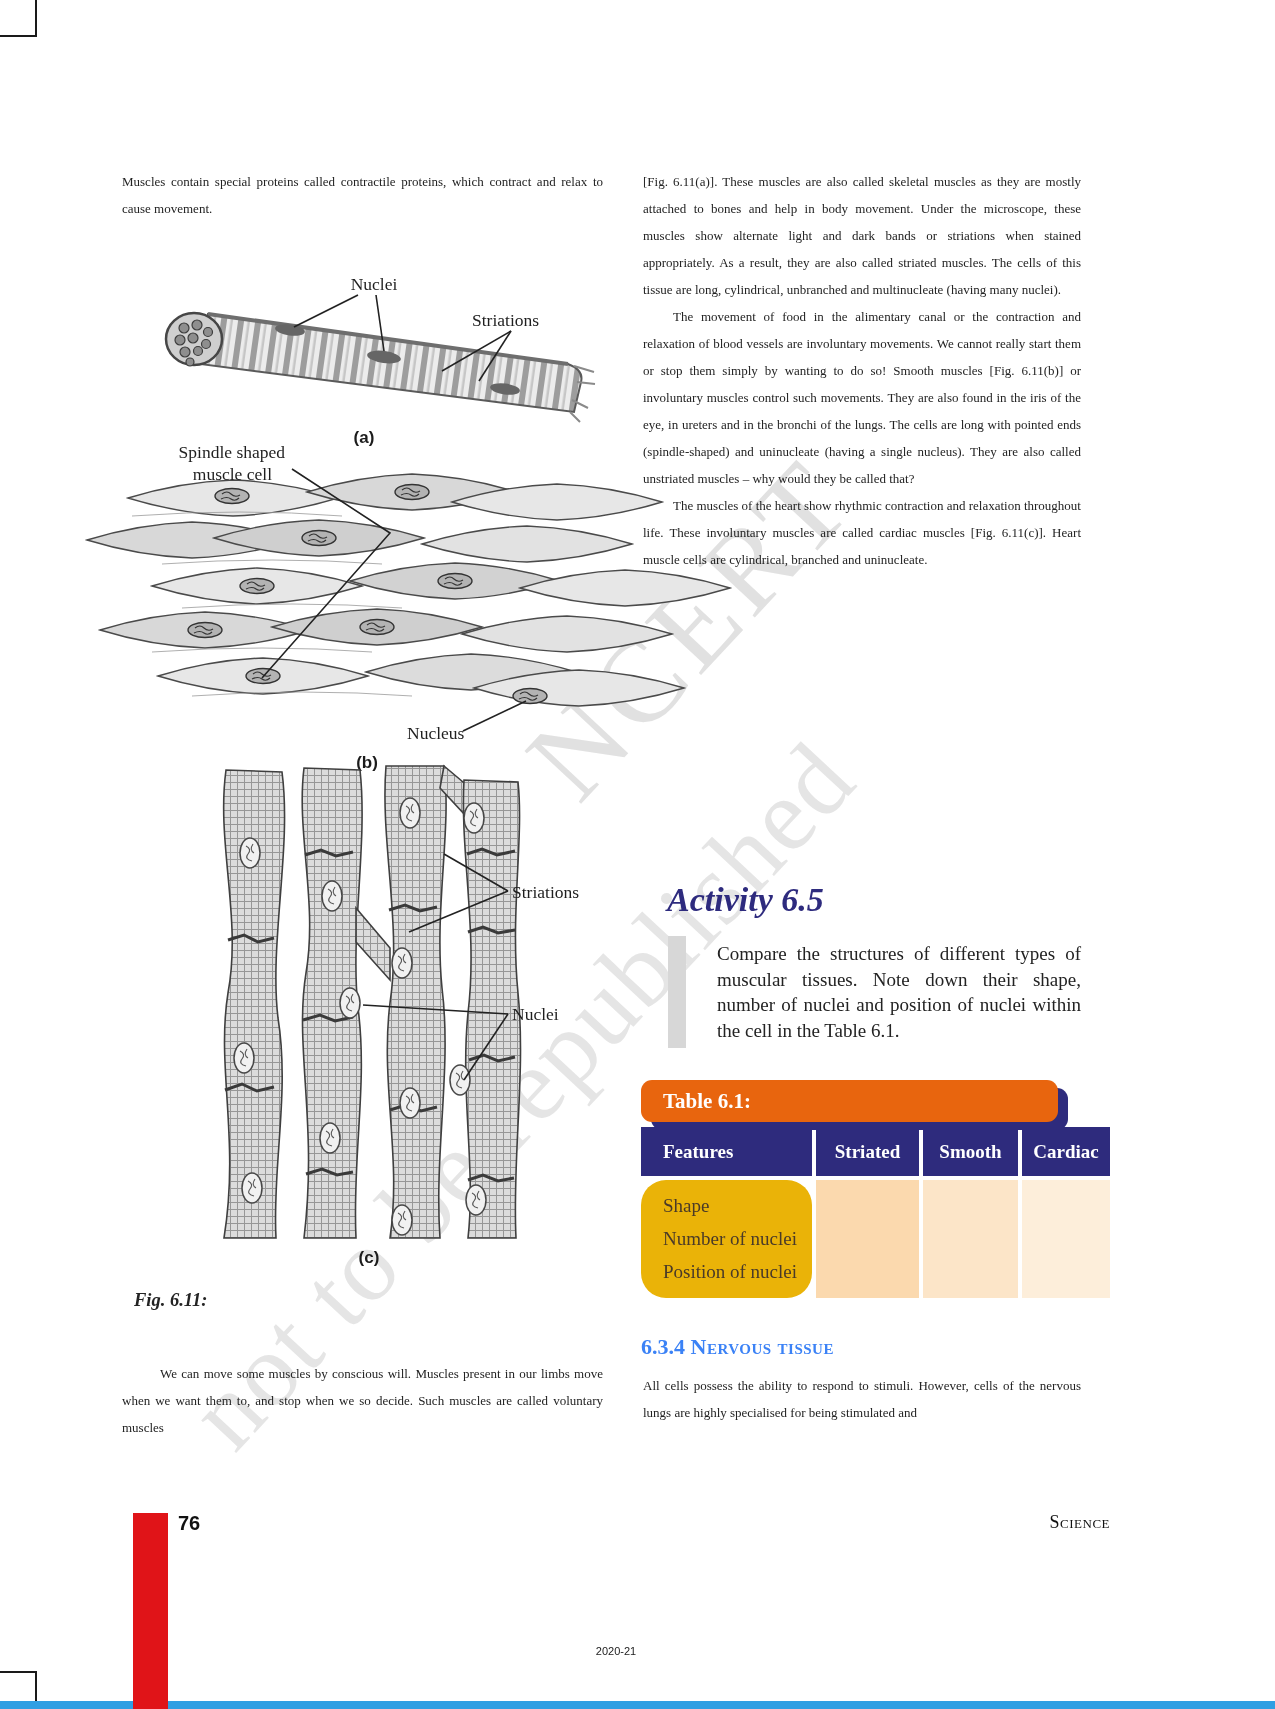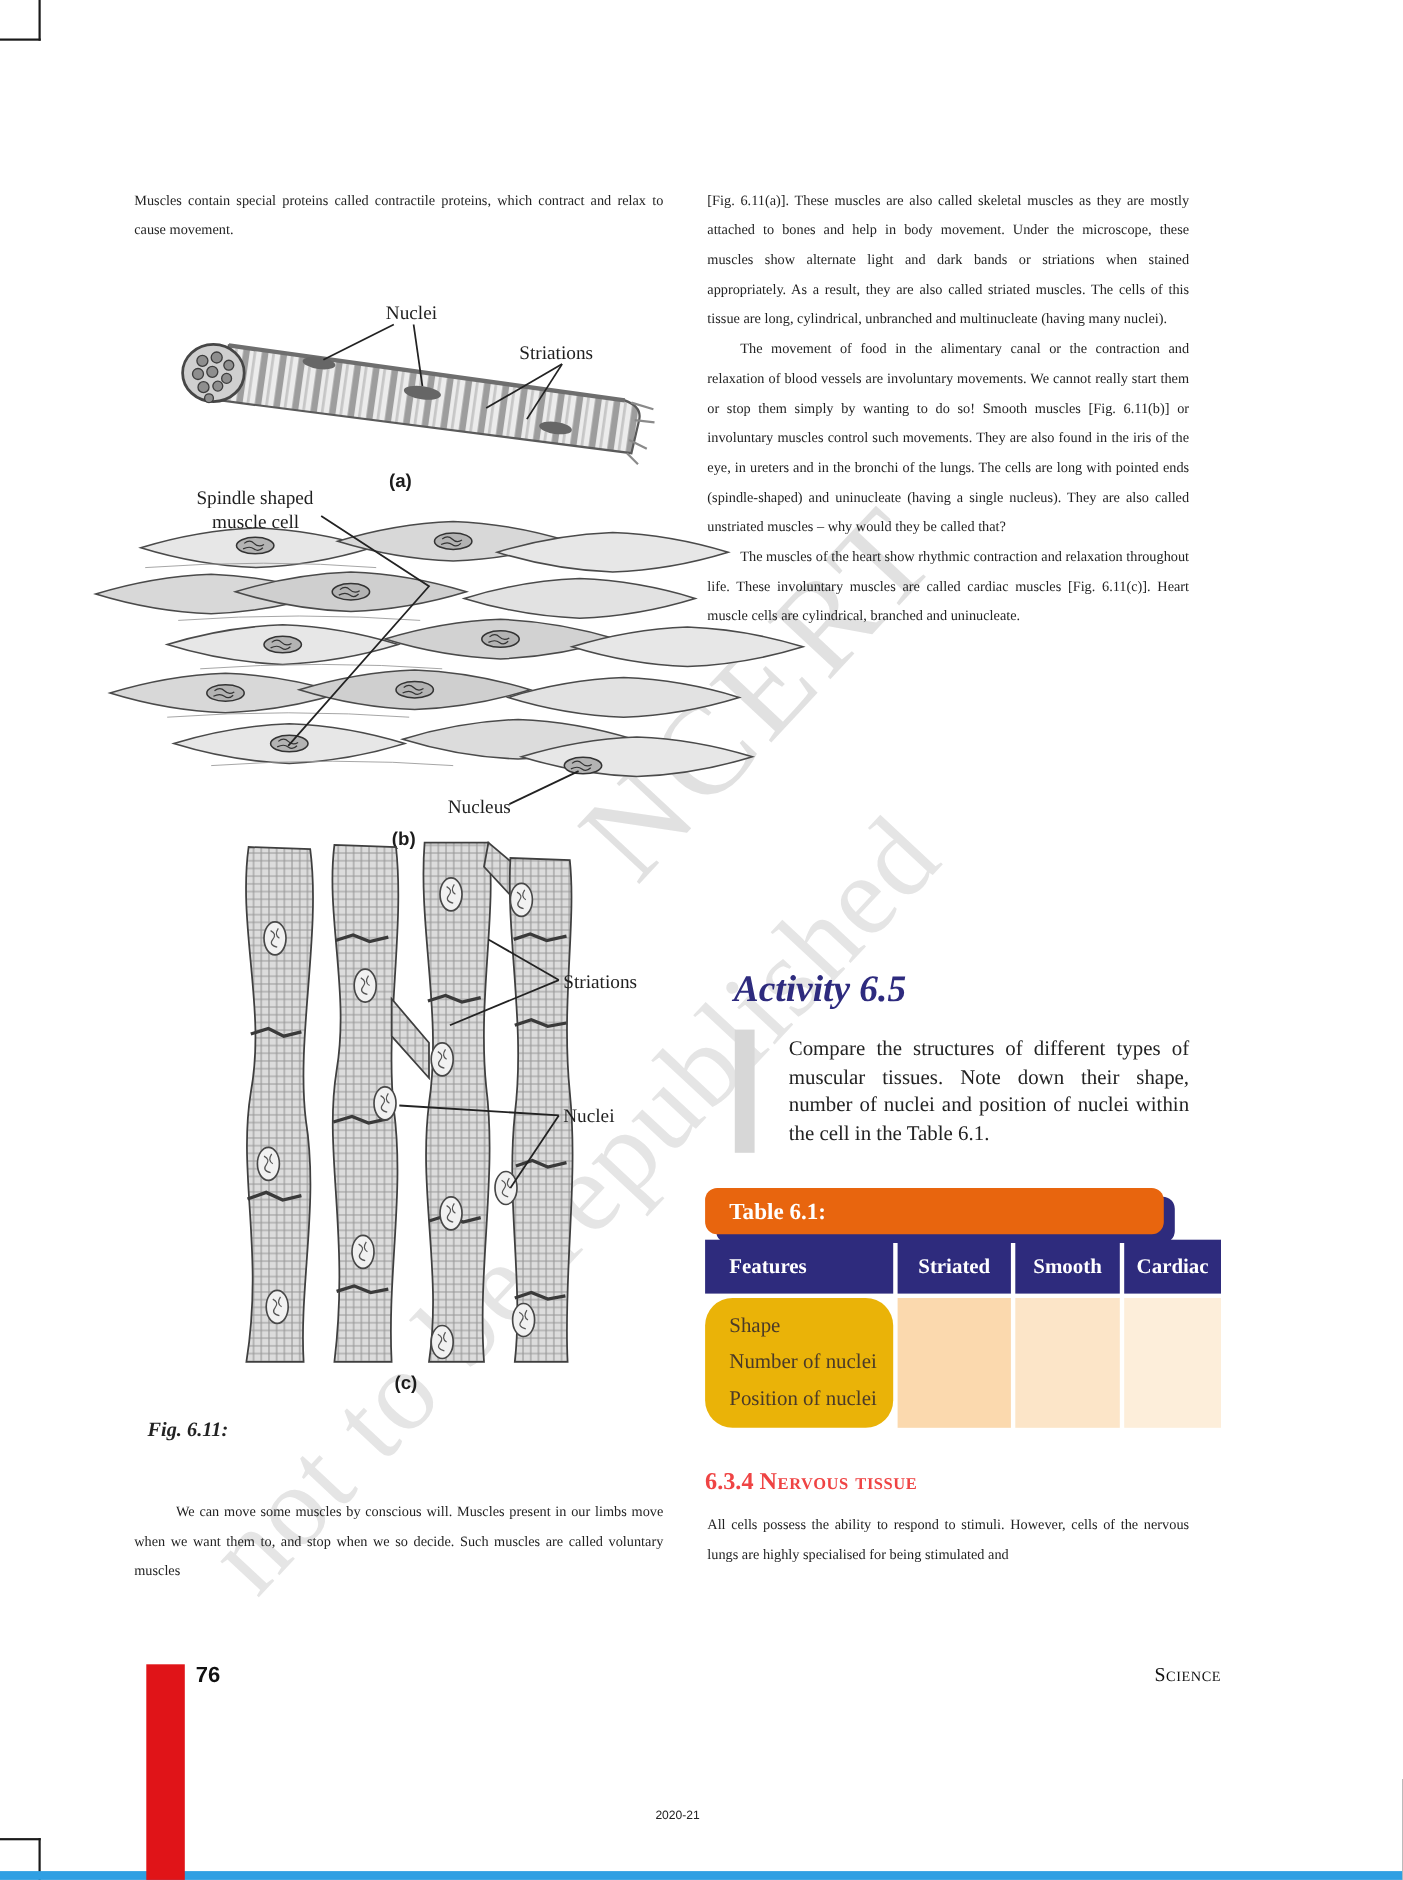--- a/index.html
+++ b/index.html
@@ -59,21 +59,21 @@
               grid-template-rows:49px 4px 118px; column-gap:4px; }
   .th { background:#2e2b7d; color:#fff; font-weight:bold; font-size:19px;
         display:flex; align-items:center; justify-content:center; }
   .th-first { justify-content:flex-start; padding-left:22px; }
   .spacer-row { background:transparent; }
   .td { height:118px; }
   .td-labels { padding:9px 0 0 22px; box-sizing:border-box; font-size:19px;
                line-height:33px; color:#4a3a28; }
 
   
-  .sec-head { font-size:22px; font-weight:bold; color:#ef4444; }
+  .sec-head { font-size:22px; font-weight:bold; color:#3b82f6; }
   .sec-head .sc { font-variant:small-caps; letter-spacing:.5px; }
 
   
   .red-bar { position:absolute; left:133px; top:1513px; width:35px; height:196px; background:#e01418; z-index:4; }
   .pageno { position:absolute; left:178px; top:1512px; font-family:"Liberation Sans", sans-serif;
             font-weight:bold; font-size:20px; color:#111; }
   .bookname { position:absolute; left:960px; top:1512px; width:150px; text-align:right;
               font-size:18px; font-variant:small-caps; letter-spacing:.5px; color:#111; }
   .year { position:absolute; left:122px; top:1645px; width:988px; text-align:center;
           font-family:"Liberation Sans", sans-serif; font-size:11px; color:#222; }

